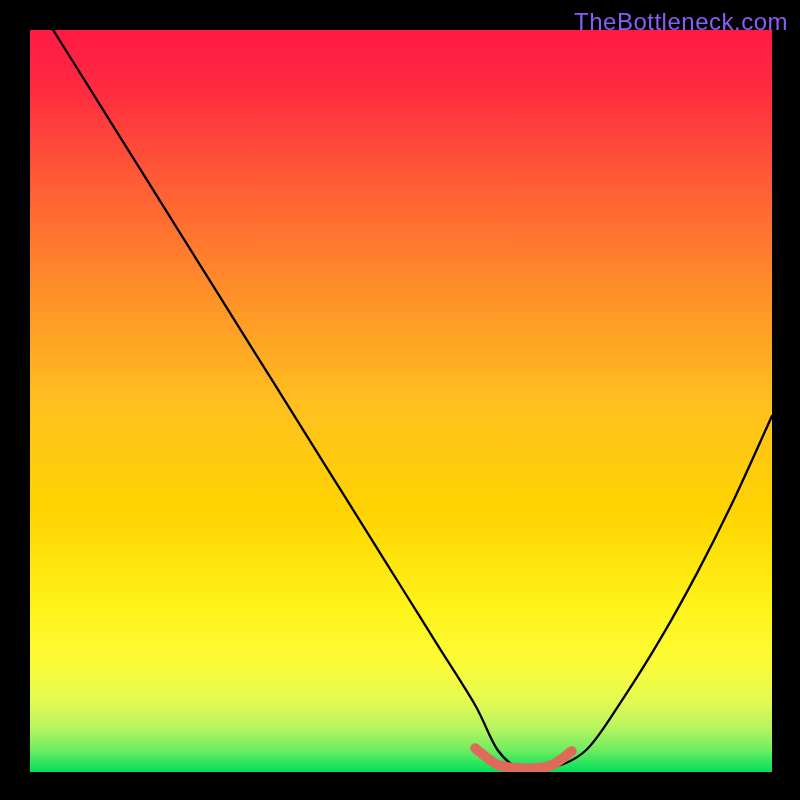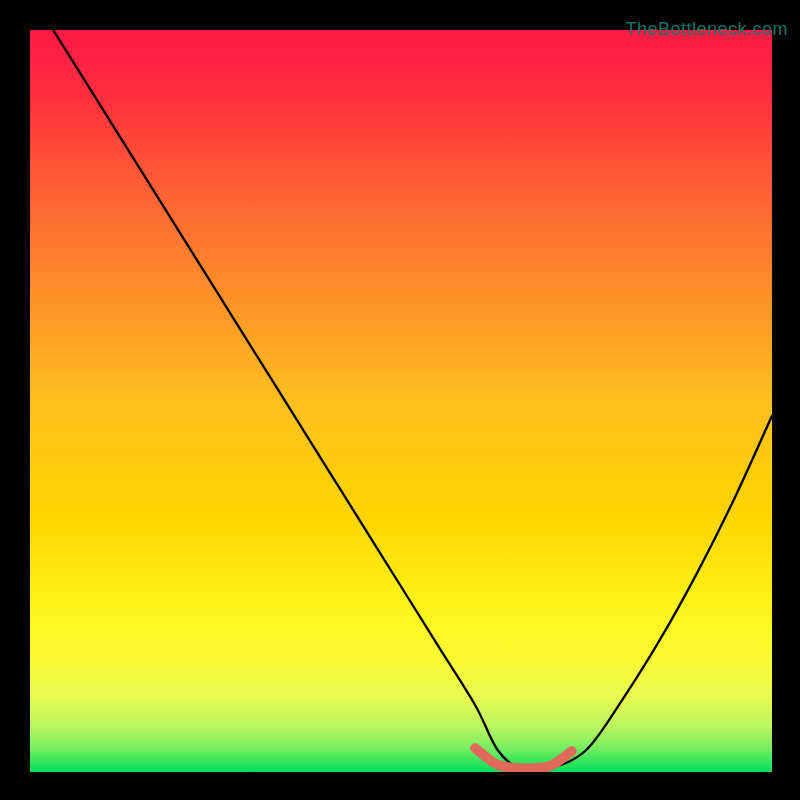--- a/index.html
+++ b/index.html
@@ -9,24 +9,24 @@
     font-family: Arial, sans-serif;
   }
   .chart-container {
     position: relative;
     width: 800px;
     height: 800px;
     background: #000;
   }
   .watermark {
     position: absolute;
-    top: 19px;
+    top: 8px;
     right: 12px;
-    color: #0f766e;
-    font-size: 18px;
+    color: #8b5cf6;
+    font-size: 24px;
     font-weight: 500;
     z-index: 10;
     letter-spacing: 0.5px;
   }
   .plot-area {
     position: absolute;
     left: 30px;
     top: 30px;
     width: 742px;
     height: 742px;

